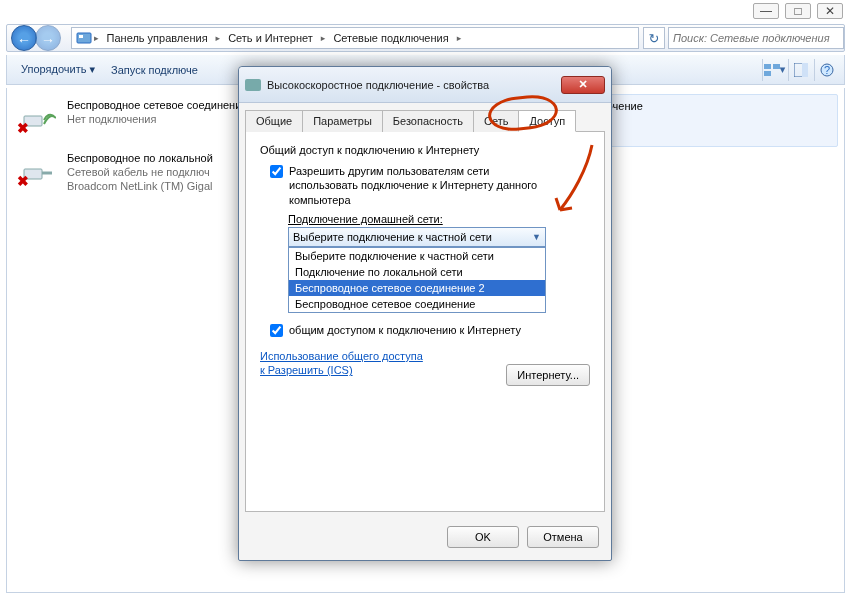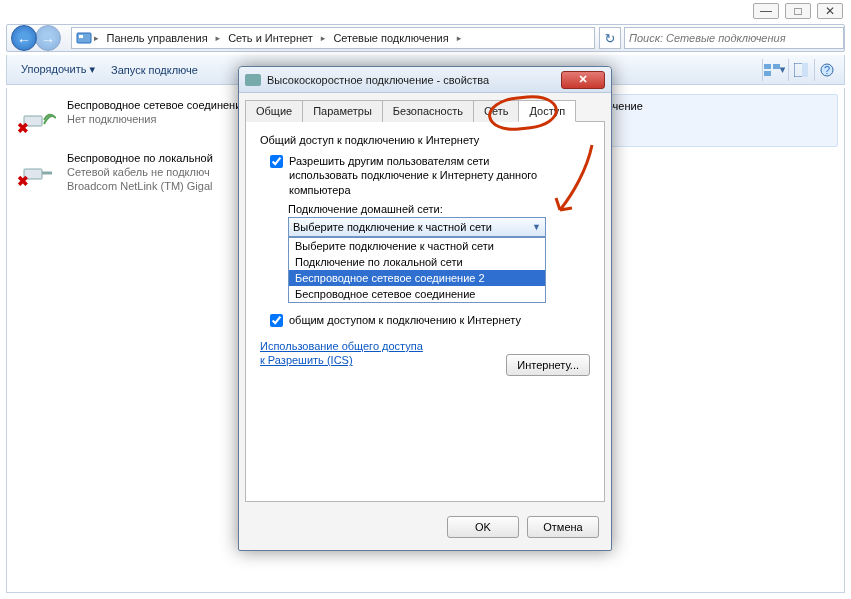--- a/index.html
+++ b/index.html
@@ -12,21 +12,21 @@
 
 .explorer-bar { position: absolute; top: 24px; left: 6px; right: 6px; height: 28px; background: linear-gradient(#fdfdfd,#e9eef6); border: 1px solid #b9c7da; display: flex; align-items: center; border-radius: 2px; }
 .nav-btns { display: flex; margin-left: 4px; gap: 0; }
 .nav-circle { width: 26px; height: 26px; border-radius: 50%; background: radial-gradient(#56a0e6 30%,#2b6dc2); display: flex; align-items: center; justify-content: center; color: #fff; font-size: 14px; border: 1px solid #2a5fa0; }
 .nav-circle.fwd { opacity: .5; margin-left: -2px; }
 .addr { flex: 1; display: flex; align-items: center; background: #fff; border: 1px solid #b3c0d2; height: 22px; margin: 0 4px 0 10px; padding-left: 4px; }
 .addr .seg { padding: 2px 6px; color: #1a1a1a; cursor: default; }
 .addr .arrow { color: #666; font-size: 9px; padding: 0 2px; }
 .addr .icon-ctl { width: 16px; height: 16px; display: inline-block; }
 .refresh-box { width: 22px; height: 22px; border: 1px solid #b3c0d2; background: #fff; display: flex; align-items: center; justify-content: center; margin-right: 3px; color: #3a6ea5; font-size: 13px; }
-.search { width: 220px; height: 22px; border: 1px solid #b3c0d2; background: #fff; display: flex; align-items: center; padding: 0 4px; }
+.search { width: 176px; height: 22px; border: 1px solid #b3c0d2; background: #fff; display: flex; align-items: center; padding: 0 4px; }
 .search input { border: none; outline: none; font-style: italic; color: #8a8a8a; width: 100%; font-size: 11px; }
 
 
 .toolbar { position: absolute; top: 55px; left: 6px; right: 6px; height: 30px; background: linear-gradient(#f5f9fd,#e0eaf6); border: 1px solid #c5d2e3; border-top: none; display: flex; align-items: center; padding: 0 6px; }
 .toolbar .tool { color: #1a3e6e; padding: 4px 8px; }
 .toolbar .spacer { flex: 1; }
 .tool-icon { width: 24px; height: 22px; display: flex; align-items: center; justify-content: center; color: #3b68a3; border-left: 1px solid #c2d0e2; margin-left: 2px; }
 
 
 .content { position: absolute; top: 88px; left: 6px; right: 6px; bottom: 6px; background: #fff; border: 1px solid #c5d2e3; border-top: none; padding: 6px; }
@@ -34,35 +34,35 @@
 .conn { width: 48%; display: flex; gap: 8px; padding: 4px 6px; }
 .conn.selected { background: #eef4fd; border: 1px solid #cfe1f7; border-radius: 2px; }
 .conn-icon { width: 40px; height: 36px; display: flex; align-items: center; justify-content: center; font-size: 24px; position: relative; }
 .conn-icon .x-mark { position: absolute; left: -2px; bottom: -2px; color: #c00; font-weight: bold; font-size: 14px; }
 .conn-text { display: flex; flex-direction: column; line-height: 1.3; }
 .conn-text .title { color: #000; }
 .conn-text .sub { color: #6d6d6d; }
 
 
 .dialog { position: absolute; left: 238px; top: 66px; width: 374px; background: #f4f4f4; border: 1px solid #5f7a9a; box-shadow: 0 0 18px rgba(0,0,0,.45); border-radius: 4px 4px 2px 2px; }
-.dlg-title { height: 26px; background: linear-gradient(#eef3fa,#d7e3f1); border-bottom: 1px solid #b9c7da; display: flex; align-items: center; padding: 0 6px; border-radius: 4px 4px 0 0; }
+.dlg-title { height: 36px; background: linear-gradient(#eef3fa,#d7e3f1); border-bottom: 1px solid #b9c7da; display: flex; align-items: center; padding: 0 6px; border-radius: 4px 4px 0 0; }
 .dlg-title .ico { width: 16px; height: 12px; background: #7aa; border-radius: 2px; margin-right: 6px; }
 .dlg-title .txt { flex: 1; color: #1a1a1a; }
 .dlg-close { width: 44px; height: 18px; background: linear-gradient(#e47a74,#c83a2e); border: 1px solid #8e2a22; border-radius: 3px; display: flex; align-items: center; justify-content: center; color: #fff; font-size: 11px; font-weight: bold; }
 
 .tabs { display: flex; margin: 6px 6px 0 6px; border-bottom: 1px solid #b8b8b8; position: relative; }
 .tab { padding: 4px 10px; background: #f0f0f0; border: 1px solid #b8b8b8; border-bottom: none; margin-right: -1px; color: #222; position: relative; top: 1px; }
 .tab.active { background: #fff; border-bottom: 1px solid #fff; }
 
 .tab-body { background: #fff; margin: 0 6px 6px 6px; border: 1px solid #b8b8b8; border-top: none; padding: 12px 20px 14px 14px; min-height: 380px; position: relative; }
 .section-title { margin-bottom: 8px; color: #000; }
 .chk-row { display: flex; align-items: flex-start; gap: 6px; margin: 4px 0 2px 10px; }
 .chk-row input { margin-top: 1px; }
 .chk-label { line-height: 1.3; max-width: 260px; }
-.indent-label { margin: 6px 0 2px 28px; }
+.indent-label { margin: 6px 0 2px 28px; text-decoration: underline; }
 .combo { margin: 2px 0 0 28px; width: 258px; height: 20px; background: linear-gradient(#f7fbff,#dbe9f8); border: 1px solid #6f94c3; display: flex; align-items: center; padding: 0 4px; justify-content: space-between; color: #000; position: relative; }
 .combo .arrow-dn { color: #3b68a3; font-size: 9px; }
 .dropdown { position: absolute; left: 28px; top: 0; width: 258px; background: #fff; border: 1px solid #6f94c3; z-index: 5; }
 .dropdown .opt { padding: 2px 6px; color: #000; }
 .dropdown .opt.sel { background: #2f6fd0; color: #fff; }
 .below-drop { margin-top: 76px; }
 .link { color: #0b57c4; text-decoration: underline; display: inline-block; margin-top: 10px; max-width: 170px; line-height: 1.3; }
 .settings-btn-row { position: absolute; right: 14px; top: 232px; }
 .win-btn { min-width: 72px; height: 22px; background: linear-gradient(#fdfdfd,#e6e6e6); border: 1px solid #9f9f9f; border-radius: 3px; padding: 0 10px; color: #000; }
 

